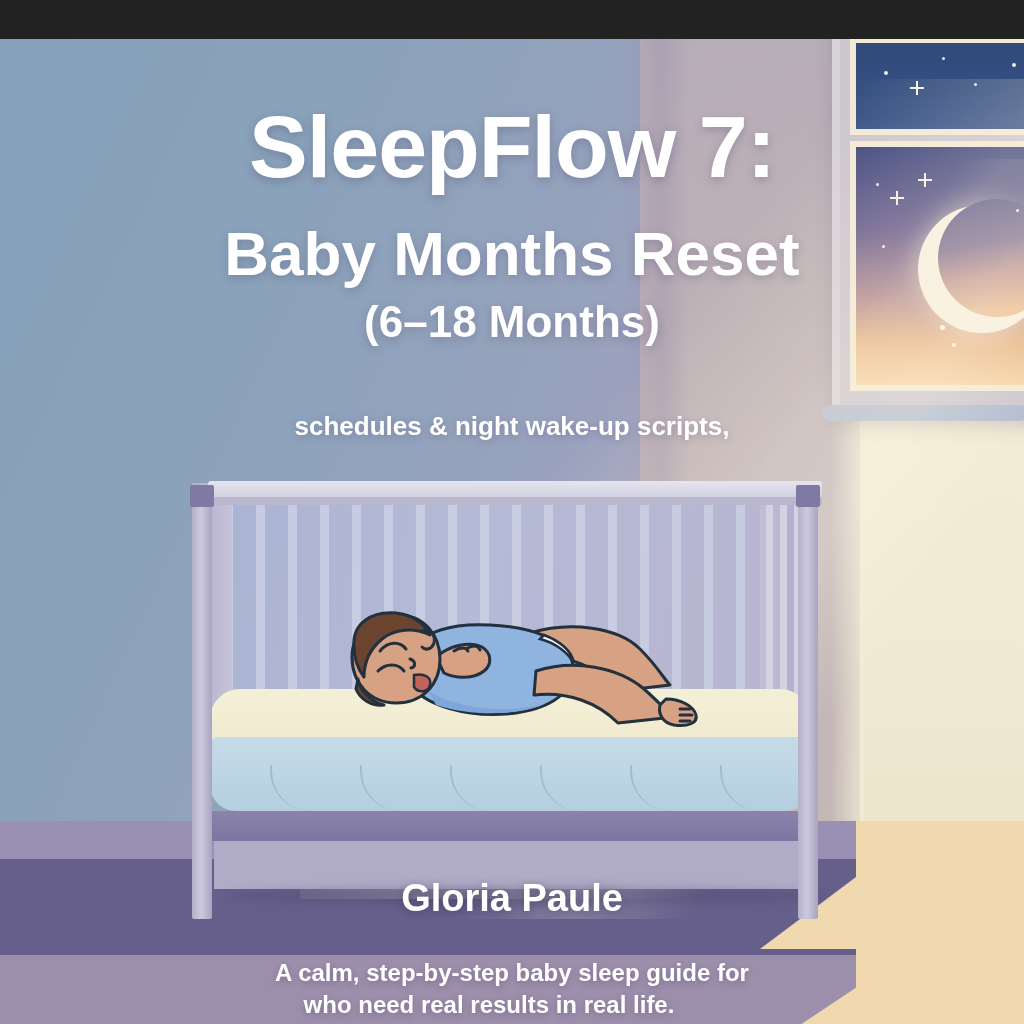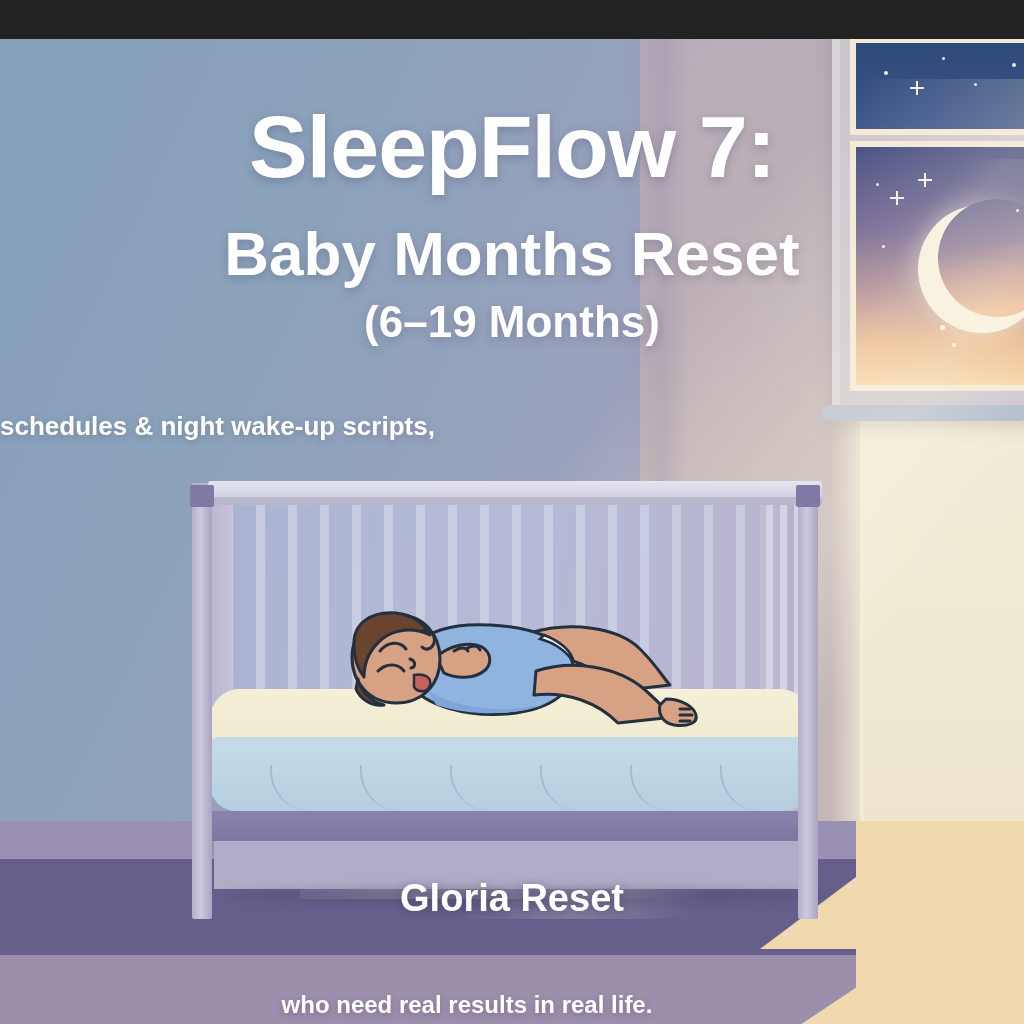--- a/index.html
+++ b/index.html
@@ -121,35 +121,35 @@
     text-shadow:0 3px 10px rgba(70,60,100,.30);}
   .subtitle{position:absolute;left:0;top:182px;width:1024px;text-align:center;
     color:#ffffff;font-size:62px;font-weight:700;line-height:1.05;
     text-shadow:0 3px 9px rgba(70,60,100,.28);}
   .agerange{position:absolute;left:0;top:258px;width:1024px;text-align:center;
     color:#ffffff;font-size:44px;font-weight:700;
     text-shadow:0 3px 9px rgba(70,60,100,.28);}
   .tag1{position:absolute;left:0;top:332px;width:1024px;text-align:center;
     color:#ffffff;font-size:30px;font-weight:700;
     text-shadow:0 2px 7px rgba(70,60,100,.28);}
-  .tag2{position:absolute;left:0;top:372px;width:1024px;text-align:left;
+  .tag2{position:absolute;left:0;top:372px;width:1024px;text-align:center;
     color:#ffffff;font-size:26px;font-weight:700;
     text-shadow:0 2px 7px rgba(70,60,100,.28);}
   .author{position:absolute;left:0;top:838px;width:1024px;text-align:center;
     color:#ffffff;font-size:38px;font-weight:700;
     text-shadow:0 2px 8px rgba(50,42,80,.35);}
   .role{position:absolute;left:0;top:880px;width:1024px;text-align:center;
     color:#eae6f2;font-size:20px;font-weight:400;
     text-shadow:0 2px 6px rgba(50,42,80,.35);}
   .desc1{position:absolute;left:0;top:920px;width:1024px;text-align:center;
     color:#ffffff;font-size:24px;font-weight:700;
     text-shadow:0 2px 6px rgba(50,42,80,.30);}
   .desc2{position:absolute;left:0;top:952px;width:934px;text-align:center;
     color:#ffffff;font-size:24px;font-weight:700;
-    text-shadow:0 2px 6px rgba(50,42,80,.30);}
+    text-shadow:0 2px 6px rgba(50,42,80,.30);padding-left:22px;}
 </style>
 </head>
 <body>
 
 <div id="cover">
 
   <div class="wall-left"></div>
   <div class="wall-right"></div>
   <div class="wall-corner-shade"></div>
   <div class="wall-right-lit"></div>
@@ -276,18 +276,19 @@
       <path class="ln" d="M60 66 C68 58 80 58 86 66"></path>
 
       <path class="ln" d="M92 54 C98 56 98 62 93 63" stroke-width="2.5"></path>
 
       <path class="mouth" d="M96 70 C106 68 114 72 112 80 C110 88 100 88 96 82 Z"></path>
     </svg>
   </div>
 
   <div class="title">SleepFlow 7:</div>
   <div class="subtitle">Baby Months Reset</div>
-  <div class="agerange">(6–19 Months)</div>
+  <div class="agerange">(6–18 Months)</div>
   <div class="tag2">schedules &amp; night wake-up scripts,</div>
-  <div class="author">Gloria Reset</div>
+  <div class="author">Gloria Paule</div>
+  <div class="desc1">A calm, step-by-step baby sleep guide for</div>
   <div class="desc2">who need real results in real life.</div>
 
 </div>
 
 </body></html>

